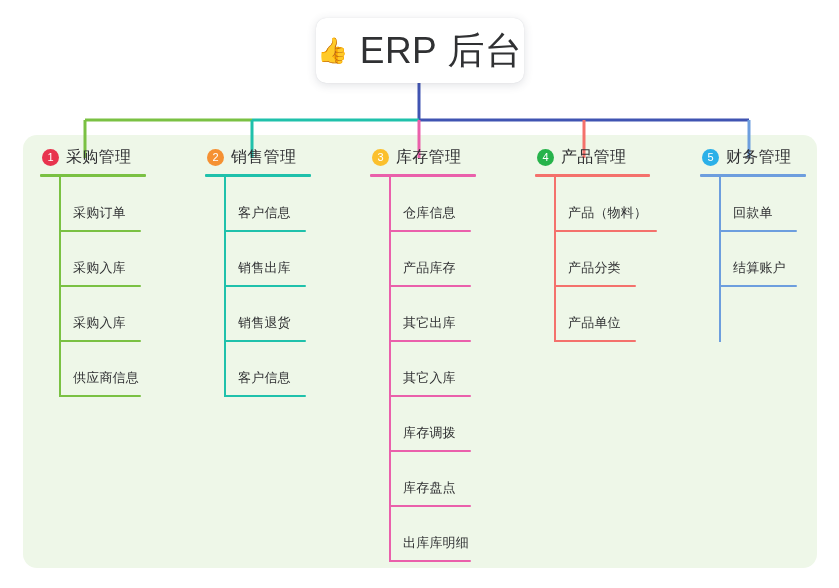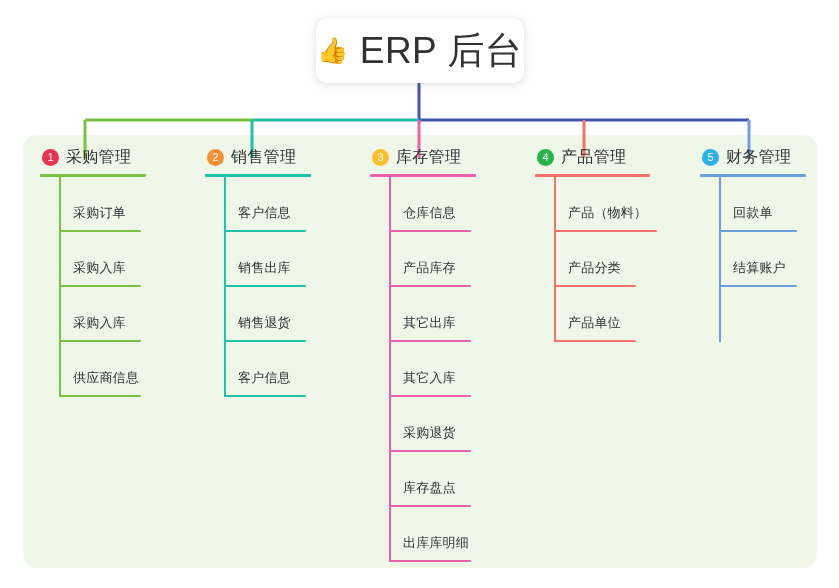--- a/index.html
+++ b/index.html
@@ -157,21 +157,21 @@
           </div>
           <div class="item">
             <span class="item-label">其它出库</span>
             <div class="item-rule" style="background: rgb(234, 96, 171); width: 82px;"></div>
           </div>
           <div class="item">
             <span class="item-label">其它入库</span>
             <div class="item-rule" style="background: rgb(234, 96, 171); width: 82px;"></div>
           </div>
           <div class="item">
-            <span class="item-label">采购退货</span>
+            <span class="item-label">库存调拨</span>
             <div class="item-rule" style="background: rgb(234, 96, 171); width: 82px;"></div>
           </div>
           <div class="item">
             <span class="item-label">库存盘点</span>
             <div class="item-rule" style="background: rgb(234, 96, 171); width: 82px;"></div>
           </div>
           <div class="item">
             <span class="item-label">出库库明细</span>
             <div class="item-rule" style="background: rgb(234, 96, 171); width: 82px;"></div>
           </div>

